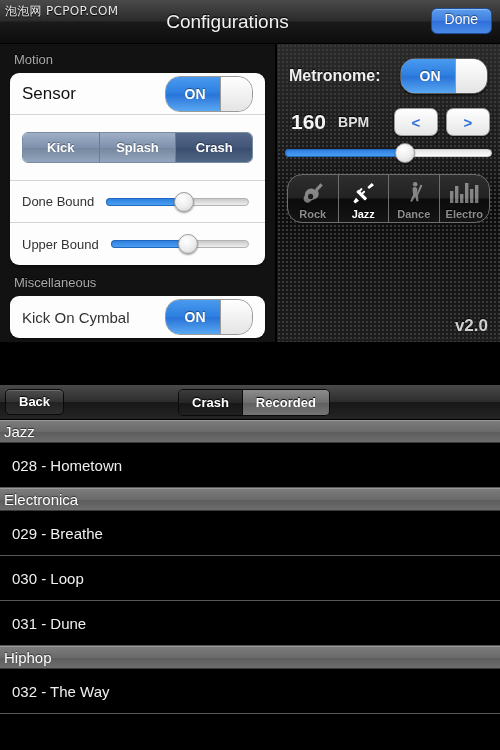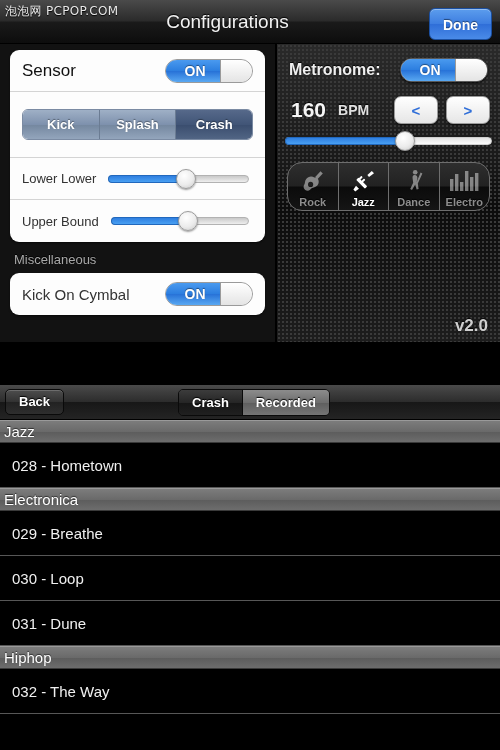--- a/index.html
+++ b/index.html
@@ -25,25 +25,25 @@
     text-shadow: 0 1px 1px #000;
     font-family: "DejaVu Sans", sans-serif;
   }
   #header-title {
     position: absolute; left: 0; top: 11px; width: 455px;
     text-align: center; font-size: 19px; color: #f2f2f2;
     text-shadow: 0 -1px 1px #000;
   }
   #done-button {
     position: absolute; right: 8px; top: 8px;
-    padding: 8px 13px 6px;
+    padding: 2px 13px 6px;
     background: linear-gradient(to bottom, #5c9ded 0%, #3d7de0 50%, #2f6ed8 51%, #4a8be8 100%);
     border: 1px solid #1b4fa0;
     border-radius: 6px;
-    font-size: 14px; font-weight: bold; color: #fff;
+    font-size: 14px; font-weight: normal; color: #fff;
     text-shadow: 0 -1px 1px rgba(0,0,0,.5);
     box-shadow: inset 0 1px 0 rgba(255,255,255,.35);
     cursor: pointer;
   }
 
   
   #config-panel {
     position: absolute; left: 0; top: 44px; width: 500px; height: 298px;
   }
   #left-pane {
@@ -80,21 +80,21 @@
     border-bottom: 1px solid #d4d4d4;
   }
   .card-row:last-child { border-bottom: none; }
   .row-label {
     font-size: 17px; color: #111; flex: 0 0 auto;
   }
   .row-label.small { font-size: 13px; color: #333; }
 
   
   .toggle {
-    width: 88px; height: 24px;
+    width: 88px; height: 36px;
     border-radius: 15px;
     border: 1px solid #9a9a9a;
     background: linear-gradient(to bottom, #e2e2e2, #f7f7f7);
     position: relative; overflow: hidden;
     margin-left: auto; cursor: pointer;
     flex: 0 0 auto;
   }
   .toggle .on-fill {
     position: absolute; left: 0; top: 0; bottom: 0; width: 58px;
     background: linear-gradient(to bottom, #4a9aef 0%, #2d7fe0 48%, #2873d8 52%, #59a8f2 100%);
@@ -310,40 +310,41 @@
 <div id="header">
   <div id="watermark">泡泡网 PCPOP.COM</div>
   <div id="header-title">Configurations</div>
   <div id="done-button">Done</div>
 </div>
 
 <div id="config-panel">
 
   <div id="left-pane">
 
+    <div class="group-label" style="padding-top:8px;">Motion</div>
 
     <div class="white-card" style="margin-top:6px;">
       <div class="card-row">
         <div class="row-label">Sensor</div>
         <div class="toggle">
           <div class="on-fill">ON</div>
           <div class="knob"></div>
         </div>
       </div>
 
       <div style="border-bottom:1px solid #d4d4d4;">
         <div class="segmented">
           <div class="seg">Kick</div>
           <div class="seg">Splash</div>
           <div class="seg selected">Crash</div>
         </div>
       </div>
 
       <div class="card-row">
-        <div class="row-label small">Lower Lower</div>
+        <div class="row-label small">Done Bound</div>
         <div class="slider">
           <div class="track-bg"></div>
           <div class="track-fill" id="lb-fill" style="width: 77.28px;"></div>
           <div class="thumb" id="lb-thumb" style="left: 67.28px;"></div>
         </div>
       </div>
 
       <div class="card-row">
         <div class="row-label small">Upper Bound</div>
         <div class="slider">

